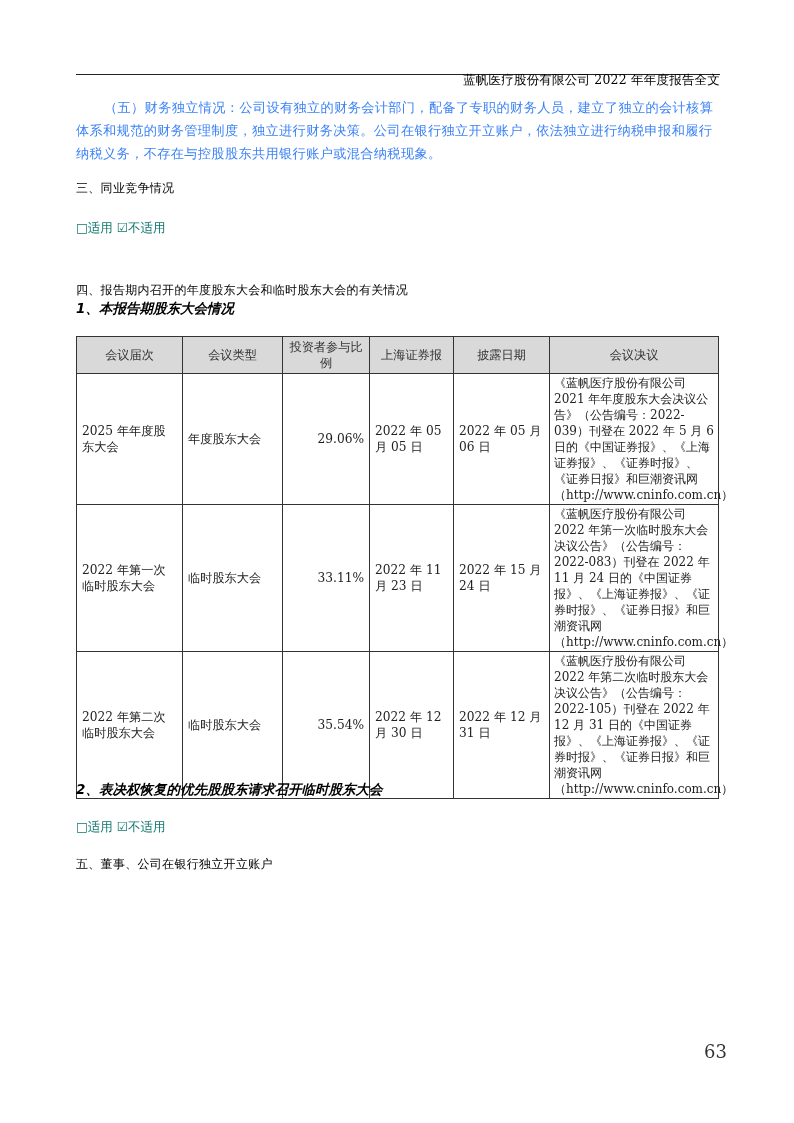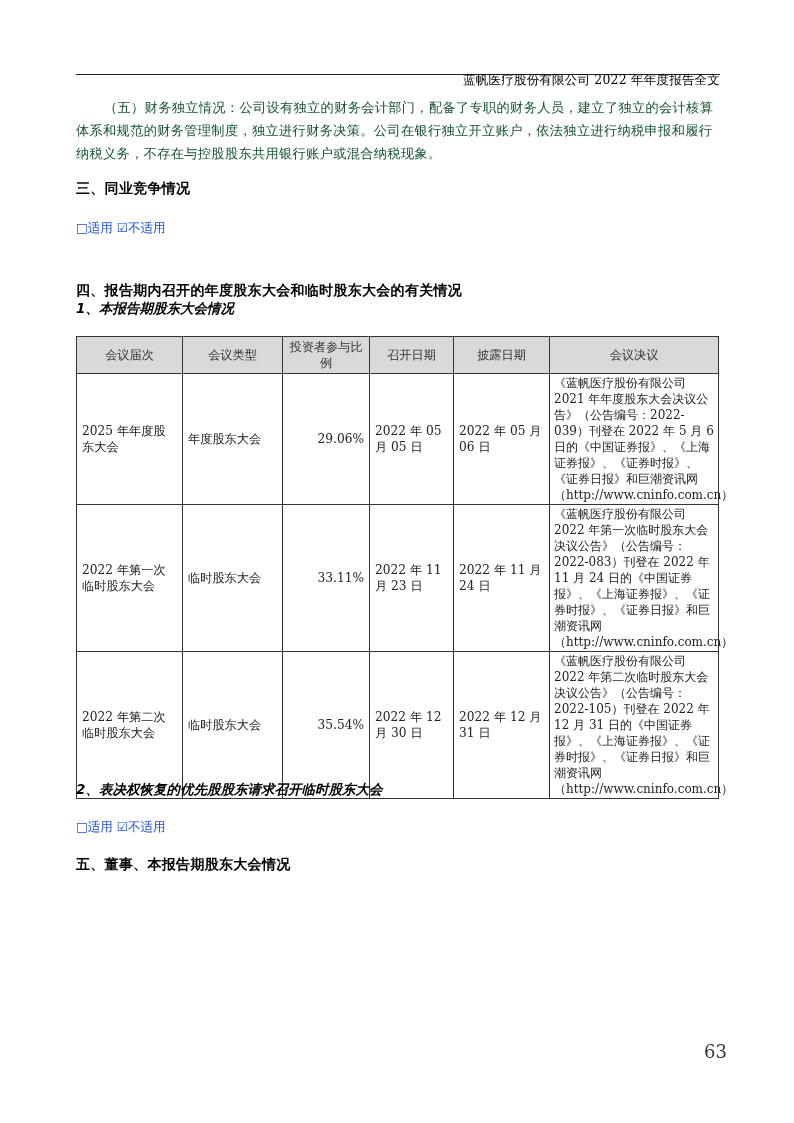--- a/index.html
+++ b/index.html
@@ -2,26 +2,26 @@
 <html><head>
 <meta charset="utf-8">
 <style>
   html, body { margin: 0; padding: 0; background: #ffffff; }
   body { width: 794px; height: 1123px; position: relative; overflow: hidden;
          font-family: "DejaVu Serif", "Liberation Serif", serif; color: #111; }
   .header-line { position: absolute; left: 76px; top: 54px; width: 644px; height: 20px;
                  border-bottom: 1px solid #222; }
   .header-title { position: absolute; right: 0; top: 1px; font-size: 12.5px; color: #000000; letter-spacing: 0.2px; margin-top: 17px; }
   .para { position: absolute; left: 76px; top: 96px; width: 644px; font-size: 13.2px;
-          line-height: 23px; color: #14532d; text-indent: 28px; letter-spacing: 0.35px; }
-  .h1 { position: absolute; left: 76px; font-size: 14px; font-weight: bold; color: #000;
+          line-height: 23px; color: #3b82f6; text-indent: 28px; letter-spacing: 0.35px; }
+  .h1 { position: absolute; left: 76px; font-size: 12px; font-weight: normal; color: #000;
         font-family: "DejaVu Sans", "Liberation Sans", sans-serif; letter-spacing: 0.3px; }
   .h2 { position: absolute; left: 76px; font-size: 13.5px; font-weight: bold; color: #000;
         font-family: "DejaVu Sans", "Liberation Sans", sans-serif; font-style: italic; }
-  .check { position: absolute; left: 76px; font-size: 12.5px; color: #1d4ed8; }
+  .check { position: absolute; left: 76px; font-size: 12.5px; color: #0f766e; }
   .check span { display: inline-block; }
   table { position: absolute; left: 76px; top: 336px; width: 642px;
           border-collapse: collapse; font-size: 12.2px; color: #222; table-layout: fixed; }
   th, td { border: 1px solid #333; padding: 0 5px; vertical-align: middle; }
   th { background: #d9d9d9; font-weight: normal; text-align: center; height: 36px; line-height: 16px; color: #333; }
   td { line-height: 16px; }
   td.num { text-align: right; }
   td.res { font-size: 12px; line-height: 16px; padding: 1px 4px; margin-left: 16px; }
   tr.r1 td { height: 125px; }
   tr.r2 td { height: 126px; }
@@ -53,54 +53,54 @@
       <col style="width:87px">
     <col style="width:84px">
       <col style="width:96px">
       <col style="width:169px">
   </colgroup>
   <thead>
     <tr>
       <th>会议届次</th>
       <th>会议类型</th>
       <th>投资者参与比例</th>
-      <th>召开日期</th>
+      <th>上海证券报</th>
       <th>披露日期</th>
       <th>会议决议</th>
     </tr>
   </thead>
   <tbody>
     <tr class="r1">
       <td>2025 年年度股东大会</td>
       <td>年度股东大会</td>
       <td class="num">29.06%</td>
       <td>2022 年 05 月 05 日</td>
       <td>2022 年 05 月 06 日</td>
       <td class="res">《蓝帆医疗股份有限公司 2021 年年度股东大会决议公告》（公告编号：2022-039）刊登在 2022 年 5 月 6 日的《中国证券报》、《上海证券报》、《证券时报》、《证券日报》和巨潮资讯网（http://www.cninfo.com.cn）</td>
     </tr>
     <tr class="r2">
       <td>2022 年第一次临时股东大会</td>
       <td>临时股东大会</td>
       <td class="num">33.11%</td>
       <td>2022 年 11 月 23 日</td>
-      <td>2022 年 11 月 24 日</td>
+      <td>2022 年 15 月 24 日</td>
       <td class="res">《蓝帆医疗股份有限公司 2022 年第一次临时股东大会决议公告》（公告编号：2022-083）刊登在 2022 年 11 月 24 日的《中国证券报》、《上海证券报》、《证券时报》、《证券日报》和巨潮资讯网（http://www.cninfo.com.cn）</td>
     </tr>
     <tr class="r3">
       <td>2022 年第二次临时股东大会</td>
       <td>临时股东大会</td>
       <td class="num">35.54%</td>
       <td>2022 年 12 月 30 日</td>
       <td>2022 年 12 月 31 日</td>
       <td class="res">《蓝帆医疗股份有限公司 2022 年第二次临时股东大会决议公告》（公告编号：2022-105）刊登在 2022 年 12 月 31 日的《中国证券报》、《上海证券报》、《证券时报》、《证券日报》和巨潮资讯网（http://www.cninfo.com.cn）</td>
     </tr>
   </tbody>
 </table>
 
 <div class="h2" style="top:781px;">2、表决权恢复的优先股股东请求召开临时股东大会</div>
 <div class="check" style="top:819px;">
   <span>□适用</span>
   <span>☑不适用</span>
 </div>
 
-<div class="h1" style="top:856px;">五、董事、本报告期股东大会情况</div>
+<div class="h1" style="top:856px;">五、董事、公司在银行独立开立账户</div>
 
 <div class="page-num">63</div>
 
 </body></html>

